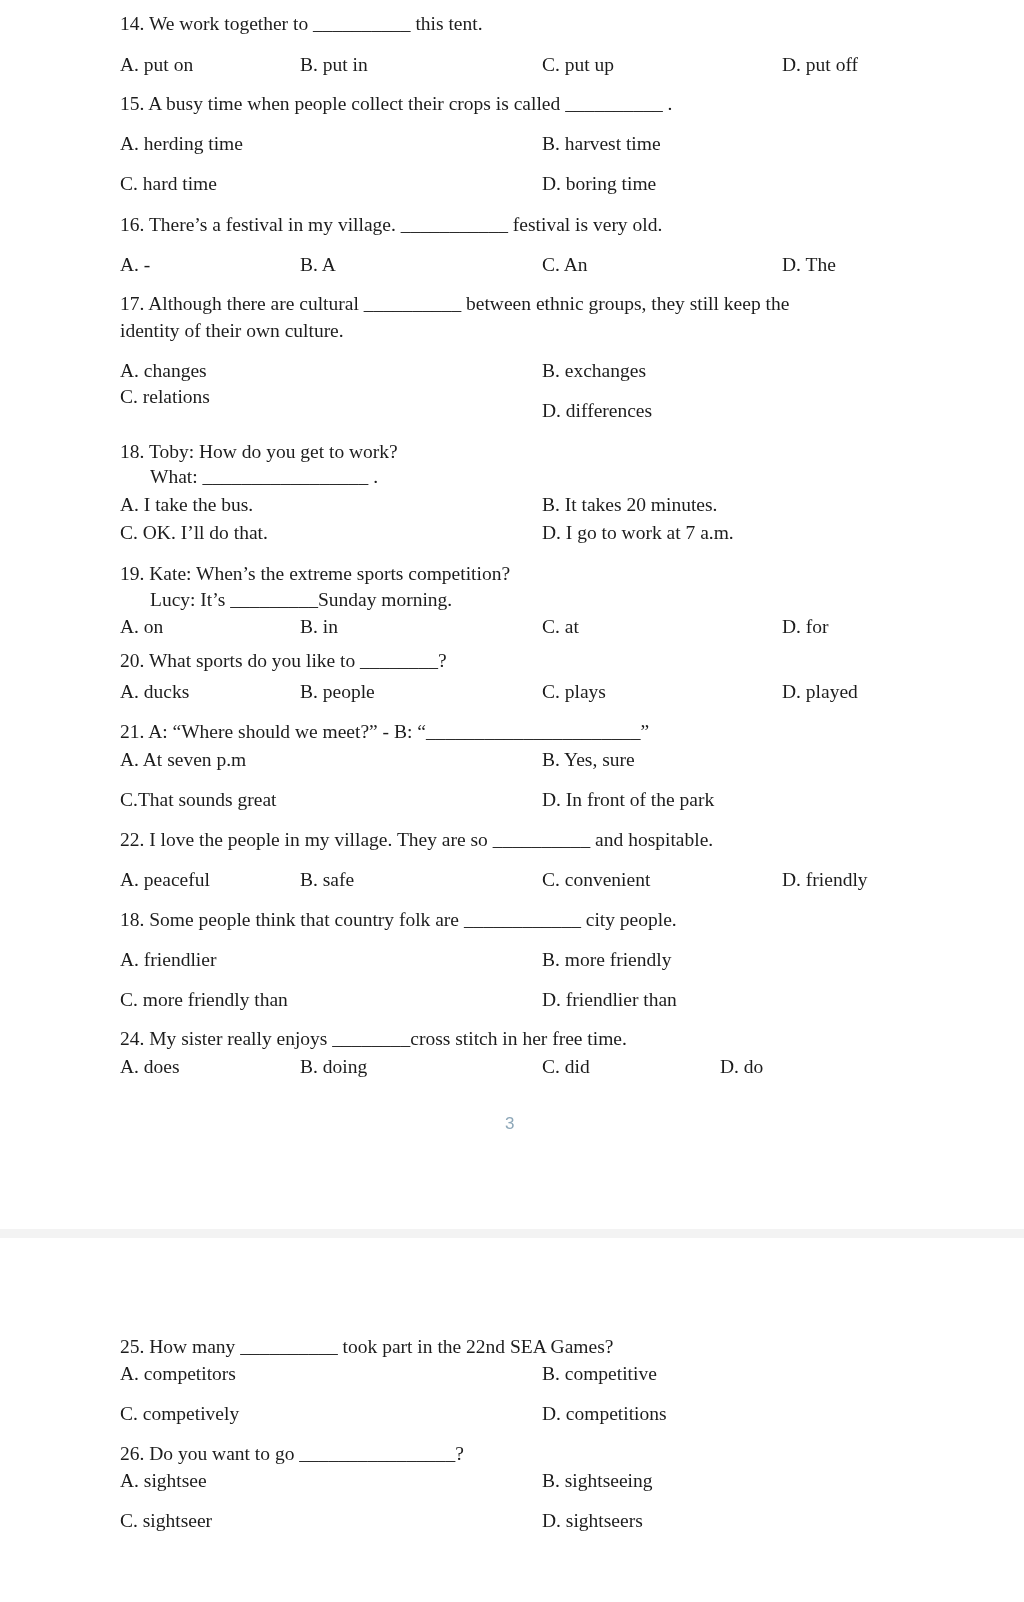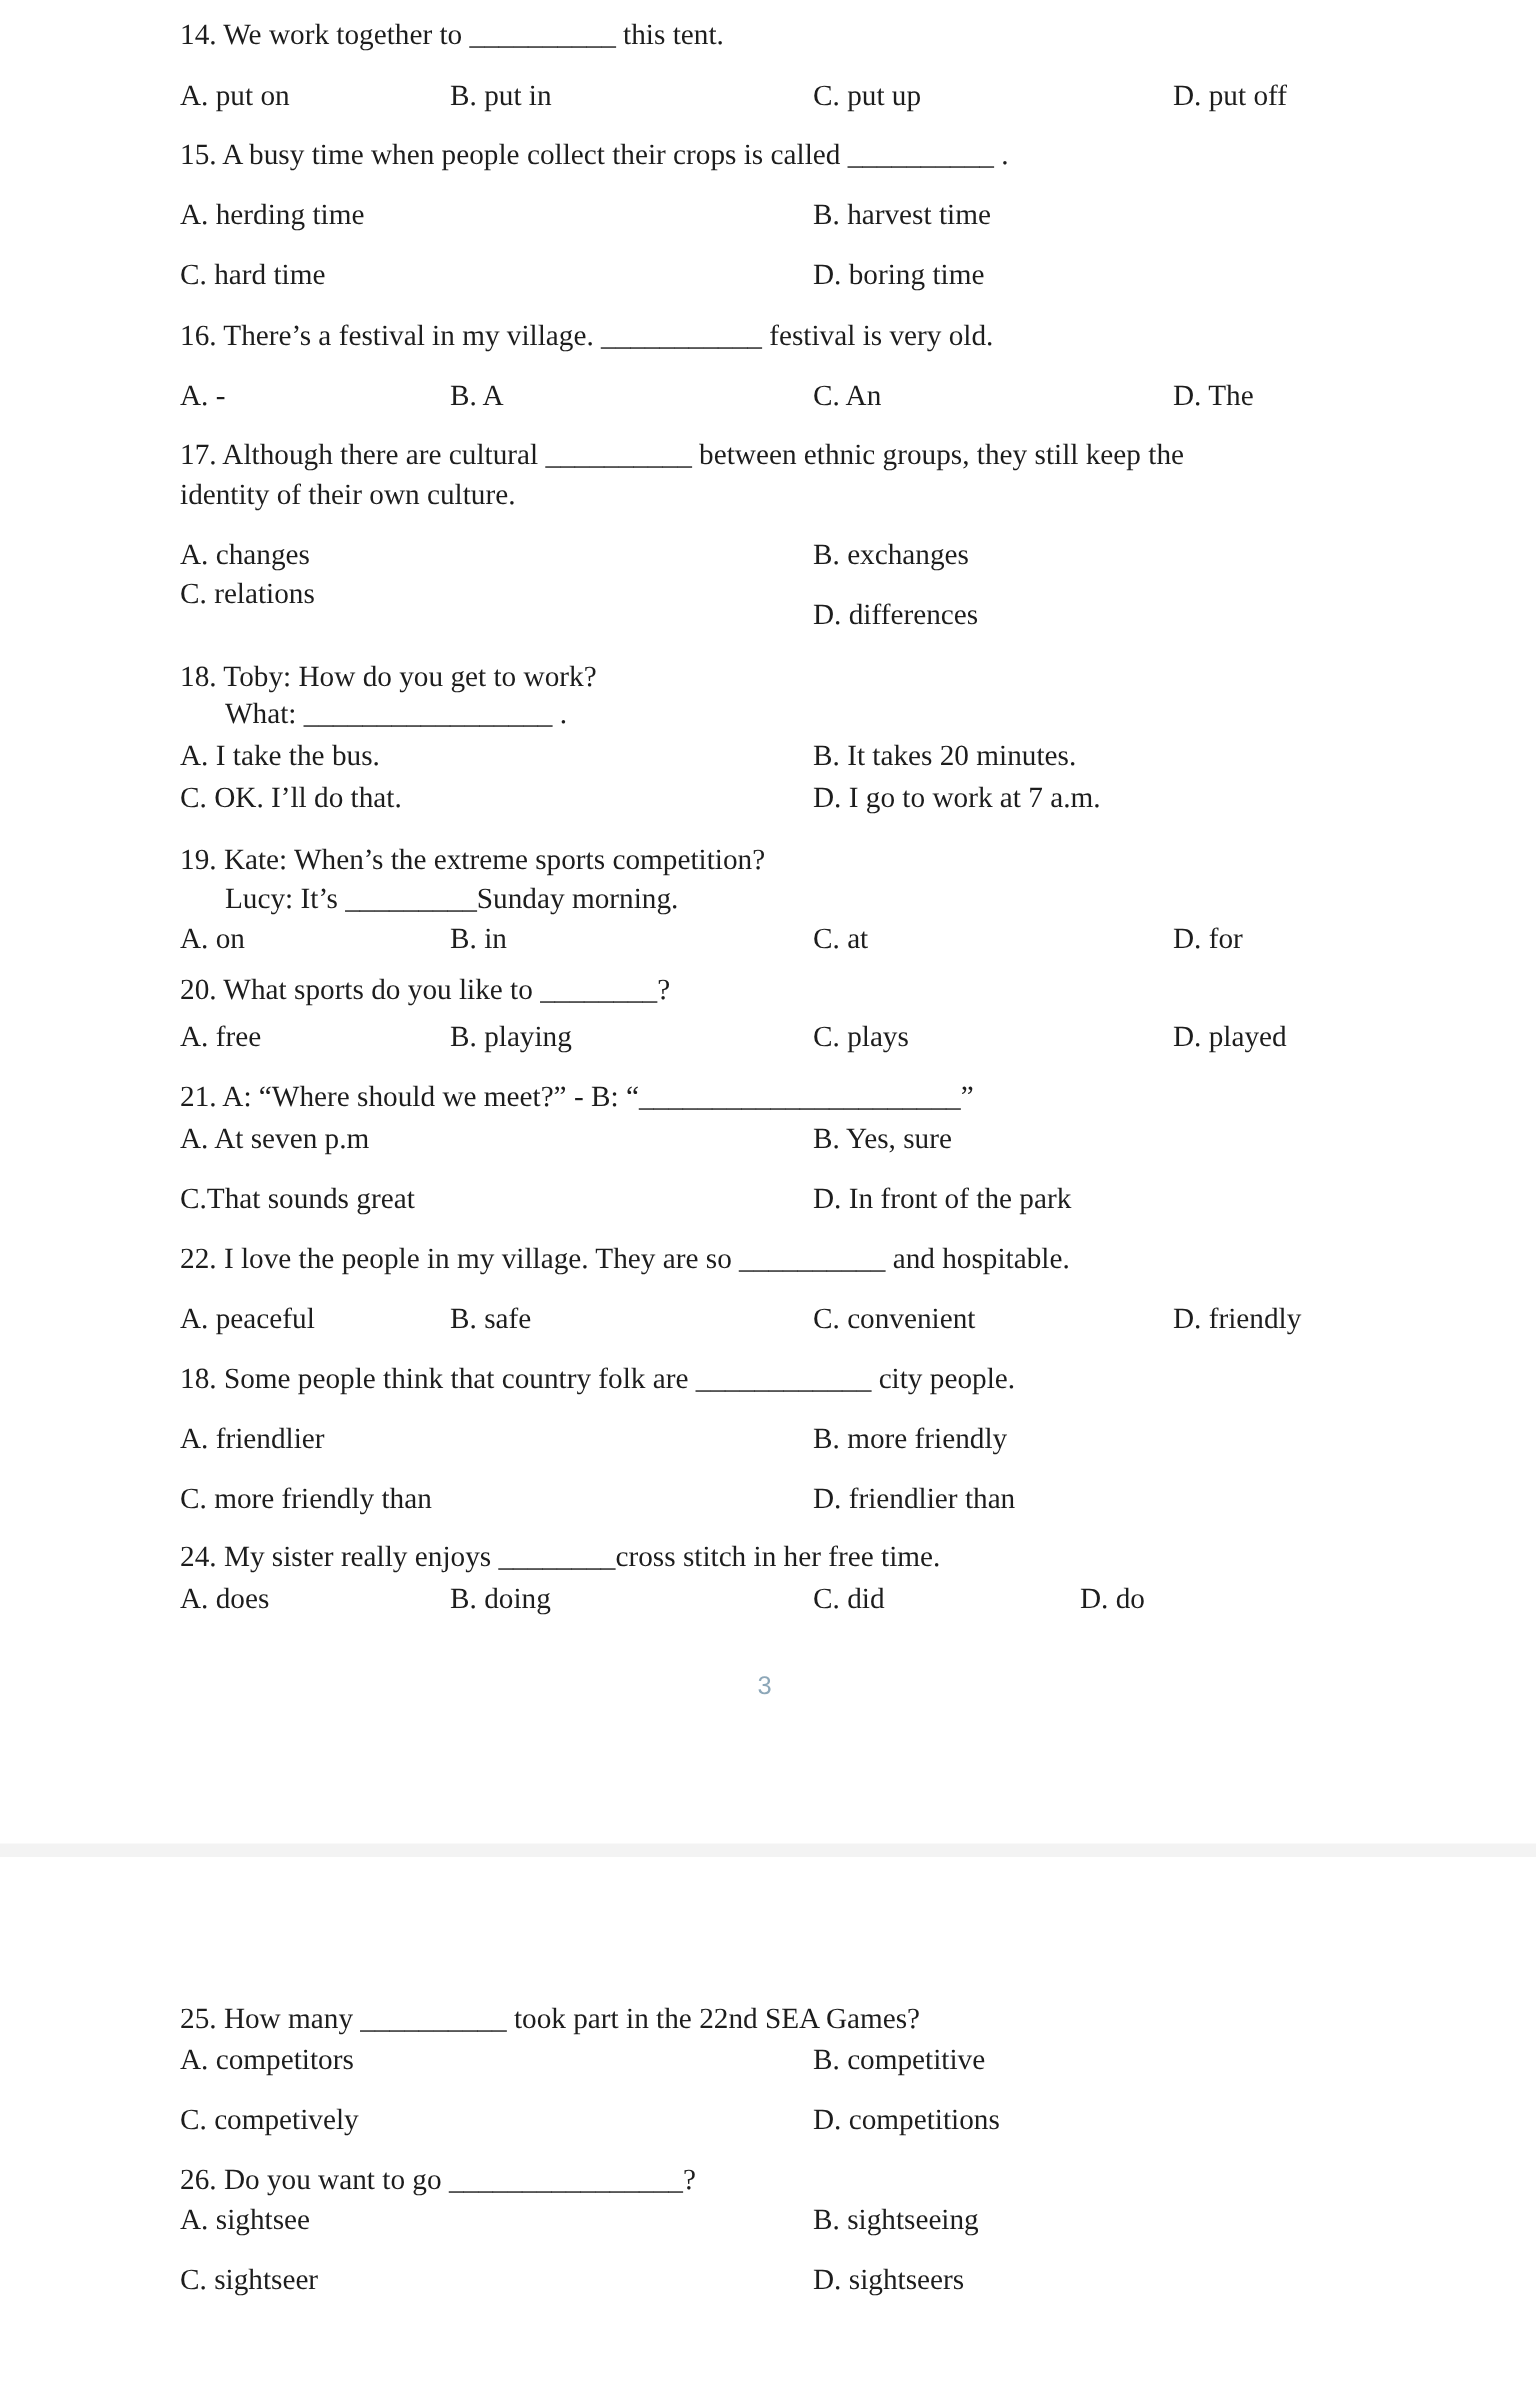--- a/index.html
+++ b/index.html
@@ -74,22 +74,22 @@
   <div class="ln" style="top:521px;left:542px">D. I go to work at 7 a.m.</div>
 
   <div class="ln" style="top:562px;left:120px">19. Kate: When’s the extreme sports competition?</div>
   <div class="ln" style="top:588px;left:150px">Lucy: It’s _________Sunday morning.</div>
   <div class="ln" style="top:615px;left:120px">A. on</div>
   <div class="ln" style="top:615px;left:300px">B. in</div>
   <div class="ln" style="top:615px;left:542px">C. at</div>
   <div class="ln" style="top:615px;left:782px">D. for</div>
 
   <div class="ln" style="top:649px;left:120px">20. What sports do you like to ________?</div>
-  <div class="ln" style="top:680px;left:120px">A. free</div>
-  <div class="ln" style="top:680px;left:300px">B. playing</div>
+  <div class="ln" style="top:680px;left:120px">A. ducks</div>
+  <div class="ln" style="top:680px;left:300px">B. people</div>
   <div class="ln" style="top:680px;left:542px">C. plays</div>
   <div class="ln" style="top:680px;left:782px">D. played</div>
 
   <div class="ln" style="top:720px;left:120px">21. A: “Where should we meet?” - B: “______________________”</div>
   <div class="ln" style="top:748px;left:120px">A. At seven p.m</div>
   <div class="ln" style="top:748px;left:542px">B. Yes, sure</div>
   <div class="ln" style="top:788px;left:120px">C.That sounds great</div>
   <div class="ln" style="top:788px;left:542px">D. In front of the park</div>
 
   <div class="ln" style="top:828px;left:120px">22. I love the people in my village. They are so __________ and hospitable.</div>

